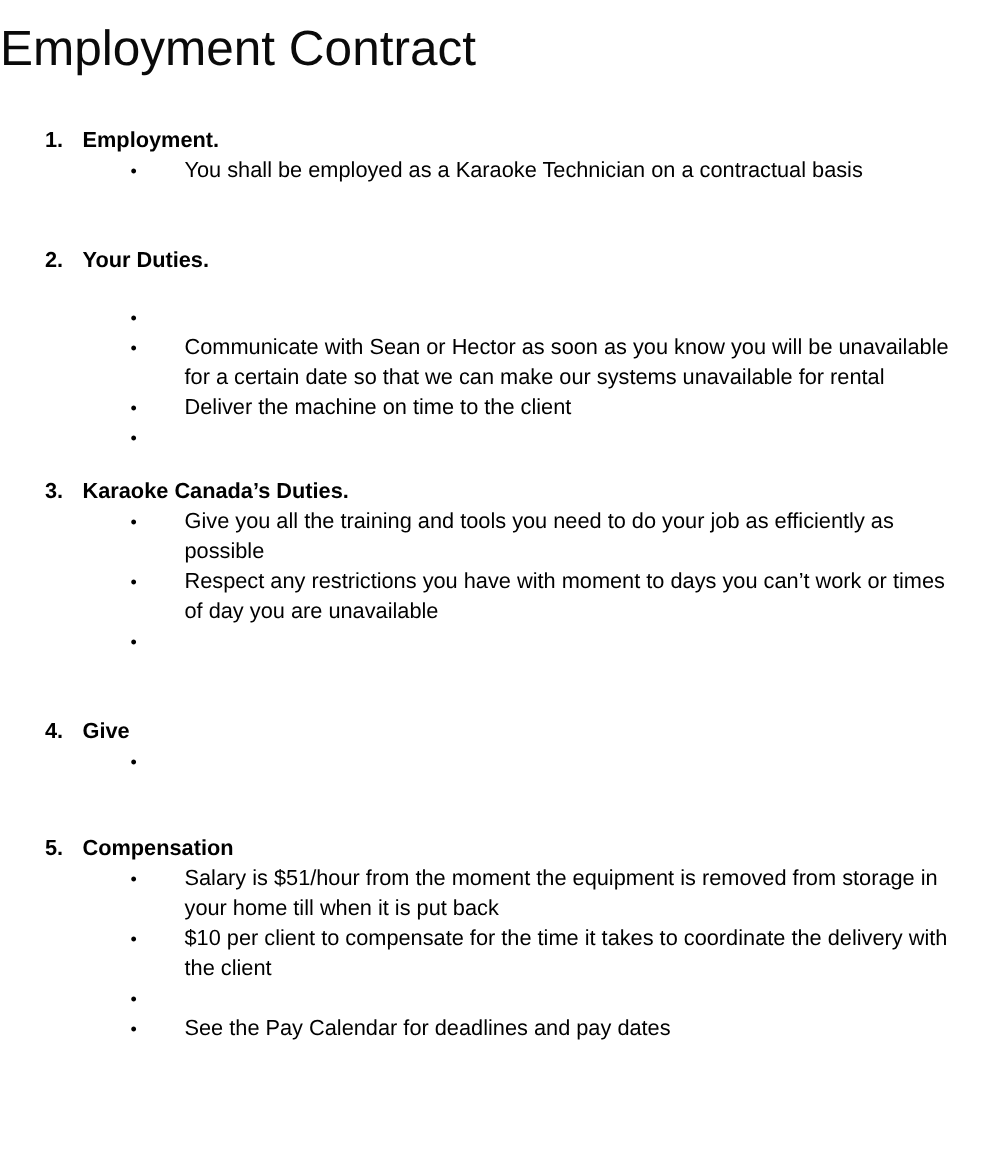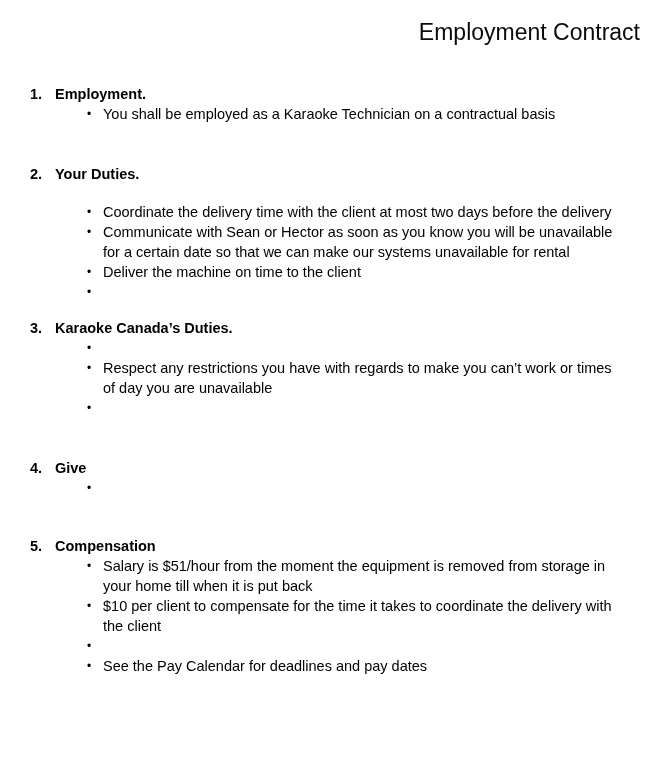--- a/index.html
+++ b/index.html
@@ -12,22 +12,22 @@
     height: 769px;
     background: #ffffff;
     color: #000000;
     font-family: "Liberation Sans", sans-serif;
     overflow: hidden;
     position: relative;
   }
   .doc-title {
     width: 640px;
     margin-top: 12px;
-    text-align: right;
-    font-size: 23px;
+    text-align: left;
+    font-size: 33px;
     font-weight: 400;
     line-height: 40px;
     color: #0a0a0a;
   }
   .section { }
   .s1 { margin-top: 32px; }
   .s2 { margin-top: 40px; }
   .s3 { margin-top: 16px; }
   .s4 { margin-top: 40px; }
   .s5 { margin-top: 38px; }
@@ -51,20 +51,21 @@
   }
   .dot {
     margin-left: 87px;
     flex: 0 0 16px;
     width: 16px;
     font-size: 12px;
     line-height: 20px;
   }
   .li-text {
     width: 522px;
+    margin-left: 20px;
   }
 </style>
 </head>
 <body>
 
 <div class="page">
 
   <h1 class="doc-title">Employment Contract</h1>
 
   <div class="section s1">
@@ -81,21 +82,20 @@
   </div>
 
   <div class="section s2">
     <div class="sec-head">
       <span class="sec-num">2.</span>
       <span class="sec-title">Your Duties.</span>
     </div>
     <div class="bullets">
       <div class="li">
         <span class="dot">•</span>
-        <span class="li-text">Coordinate the delivery time with the client at most two days before the delivery</span>
       </div>
       <div class="li">
         <span class="dot">•</span>
         <span class="li-text">Communicate with Sean or Hector as soon as you know you will be unavailable for a certain date so that we can make our systems unavailable for rental</span>
       </div>
       <div class="li">
         <span class="dot">•</span>
         <span class="li-text">Deliver the machine on time to the client</span>
       </div>
       <div class="li">
@@ -105,24 +105,25 @@
   </div>
 
   <div class="section s3">
     <div class="sec-head">
       <span class="sec-num">3.</span>
       <span class="sec-title">Karaoke Canada’s Duties.</span>
     </div>
     <div class="bullets">
       <div class="li">
         <span class="dot">•</span>
+        <span class="li-text">Give you all the training and tools you need to do your job as efficiently as possible</span>
       </div>
       <div class="li">
         <span class="dot">•</span>
-        <span class="li-text">Respect any restrictions you have with regards to make you can’t work or times of day you are unavailable</span>
+        <span class="li-text">Respect any restrictions you have with moment to days you can’t work or times of day you are unavailable</span>
       </div>
       <div class="li">
         <span class="dot">•</span>
       </div>
     </div>
   </div>
 
   <div class="section s4">
     <div class="sec-head">
       <span class="sec-num">4.</span>

